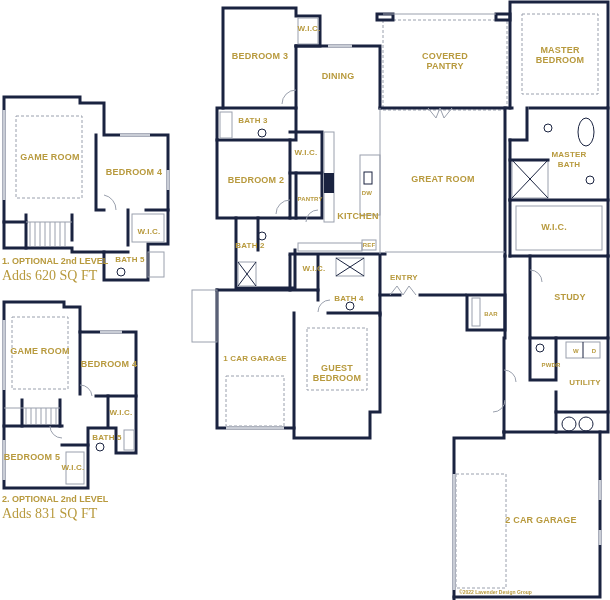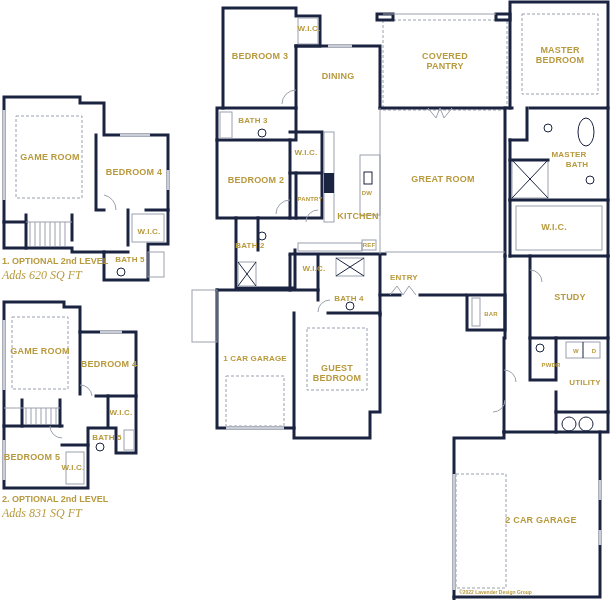--- a/index.html
+++ b/index.html
@@ -7,21 +7,21 @@
     svg { position: absolute; left: 0; top: 0; }
     .wall { stroke: #1a2340; stroke-width: 3; fill: none; stroke-linecap: square; }
     .thin { stroke: #1a2340; stroke-width: 1; fill: none; }
     .lite { stroke: #9aa0ad; stroke-width: 1; fill: none; }
     .dash { stroke: #9aa0ad; stroke-width: 1; fill: none; stroke-dasharray: 3 2; }
     .win { stroke: #c9cdd6; stroke-width: 3; fill: none; }
     .lbl { position: absolute; color: #b89a3e; font-weight: bold; font-size: 9px; letter-spacing: 0.2px; text-align: right; white-space: nowrap; transform: translate(-50%, -50%); line-height: 11px; }
     .lbl.sm { font-size: 6px; line-height: 7px; }
     .lbl.md { font-size: 8px; }
     .cap { position: absolute; color: #b89a3e; font-weight: bold; font-size: 9px; white-space: nowrap; }
-    .sub { position: absolute; color: #b89a3e; font-family: "Liberation Serif", serif; font-style: italic; font-size: 12px; white-space: nowrap; }
+    .sub { position: absolute; color: #b89a3e; font-family: "Liberation Serif", serif; font-size: 14px; white-space: nowrap; }
     .copy { position: absolute; color: #b89a3e; font-size: 5px; font-weight: bold; white-space: nowrap; }
   </style>
 </head>
 <body>
 
 <svg width="610" height="600" viewBox="0 0 610 600">
 
   <g>
 
     <polyline class="wall" points="4,158 4,97 80,97 80,103 104,103 104,135 168,135 168,244 148,244 148,280 104,280 104,252 72,252 72,248 4,248 4,158"></polyline>
@@ -237,21 +237,21 @@
 <div class="lbl" style="left:560px;top:60px;">BEDROOM</div>
 <div class="lbl md" style="left:253px;top:120px;">BATH 3</div>
 <div class="lbl md" style="left:306px;top:152px;">W.I.C.</div>
 <div class="lbl" style="left:256px;top:180px;">BEDROOM 2</div>
 <div class="lbl sm" style="left:310px;top:199px;">PANTRY</div>
 <div class="lbl sm" style="left:367px;top:193px;">DW</div>
 <div class="lbl" style="left:358px;top:216px;">KITCHEN</div>
 <div class="lbl sm" style="left:369px;top:245px;">REF</div>
 <div class="lbl" style="left:443px;top:179px;">GREAT ROOM</div>
 <div class="lbl md" style="left:569px;top:154px;">MASTER</div>
-<div class="lbl md" style="left:569px;top:164px;margin-left:8px;">BATH</div>
+<div class="lbl md" style="left:569px;top:164px;">BATH</div>
 <div class="lbl" style="left:554px;top:227px;">W.I.C.</div>
 <div class="lbl md" style="left:250px;top:245px;">BATH 2</div>
 <div class="lbl md" style="left:314px;top:268px;">W.I.C.</div>
 <div class="lbl md" style="left:349px;top:298px;">BATH 4</div>
 <div class="lbl md" style="left:404px;top:277px;">ENTRY</div>
 <div class="lbl" style="left:570px;top:297px;">STUDY</div>
 <div class="lbl sm" style="left:491px;top:314px;">BAR</div>
 <div class="lbl md" style="left:255px;top:358px;">1 CAR GARAGE</div>
 <div class="lbl" style="left:337px;top:368px;">GUEST</div>
 <div class="lbl" style="left:337px;top:378px;">BEDROOM</div>

